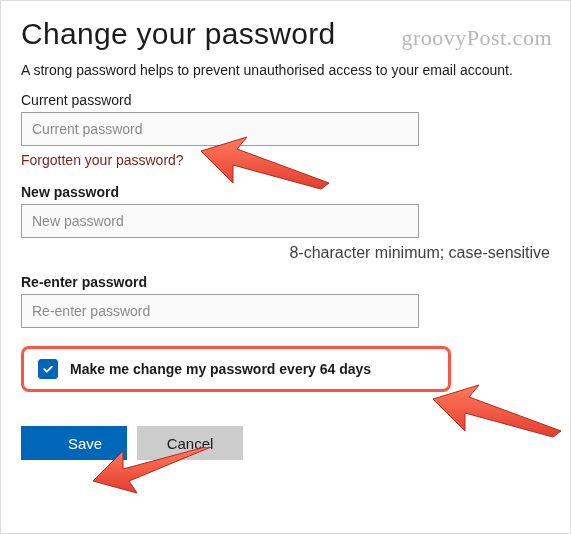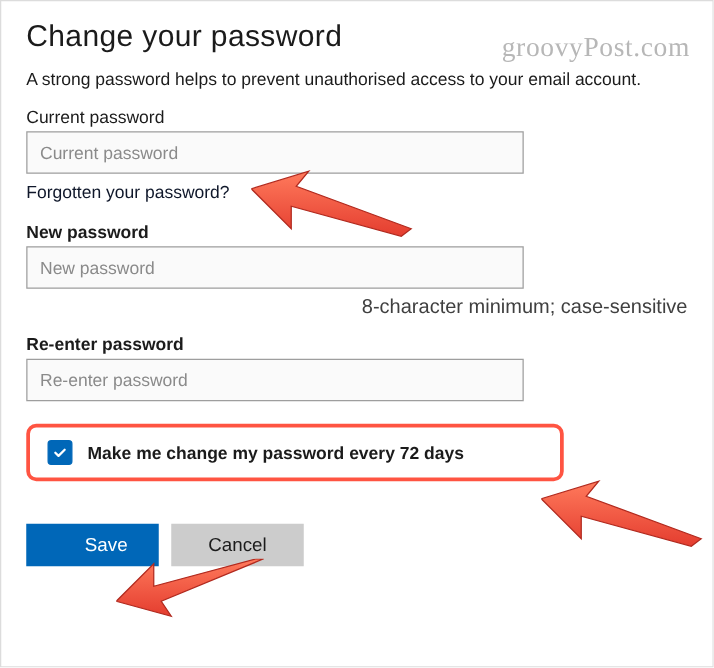--- a/index.html
+++ b/index.html
@@ -14,21 +14,21 @@
     box-sizing:border-box;
     width:571px;
     height:534px;
     border:1px solid #dcdcdc;
     padding:16px 20px 20px 20px;
     overflow:hidden;
   }
   h1.title{
     margin:0 0 12px 0;
     font-weight:300;
-    font-size:24px;
+    font-size:30px;
     line-height:1.1;
     color:#1b1b1b;
     letter-spacing:0.3px;
   }
   .watermark{
     position:absolute;
     top:24px;
     right:18px;
     font-family:Georgia,"Times New Roman",serif;
     font-size:22px;
@@ -58,21 +58,21 @@
     font-size:14px;
     color:#333;
     outline:none;
   }
   .text-input::placeholder{
     color:#8a8a8a;
   }
   .link{
     display:inline-block;
     margin:6px 0 12px 0;
-    color:#0f172a;
+    color:#7f1d1d;
     font-size:14px;
     text-decoration:none;
     cursor:pointer;
   }
   .hint{
     font-size:16px;
     color:#404040;
     margin:6px 0 12px 0;
     text-align:right;
   }
@@ -164,21 +164,21 @@
   <div class="field-label bold">Re-enter password</div>
   <input type="password" class="text-input" placeholder="Re-enter password" style="">
 
   
   <div class="callout">
     <div class="checkbox">
       <svg viewBox="0 0 16 16">
         <path fill="none" stroke="#ffffff" stroke-width="2.4" stroke-linecap="round" stroke-linejoin="round" d="M3 8.2 L6.4 11.6 L13 5"></path>
       </svg>
     </div>
-    <div class="checkbox-label">Make me change my password every 72 days</div>
+    <div class="checkbox-label">Make me change my password every 64 days</div>
   </div>
 
   
   <div class="button-row">
     <button class="btn btn-primary">Save</button>
     <button class="btn btn-secondary">Cancel</button>
   </div>
 
   
   <svg class="arrow" style="left:200px;top:130px;width:130px;height:60px;" viewBox="0 0 130 60">

